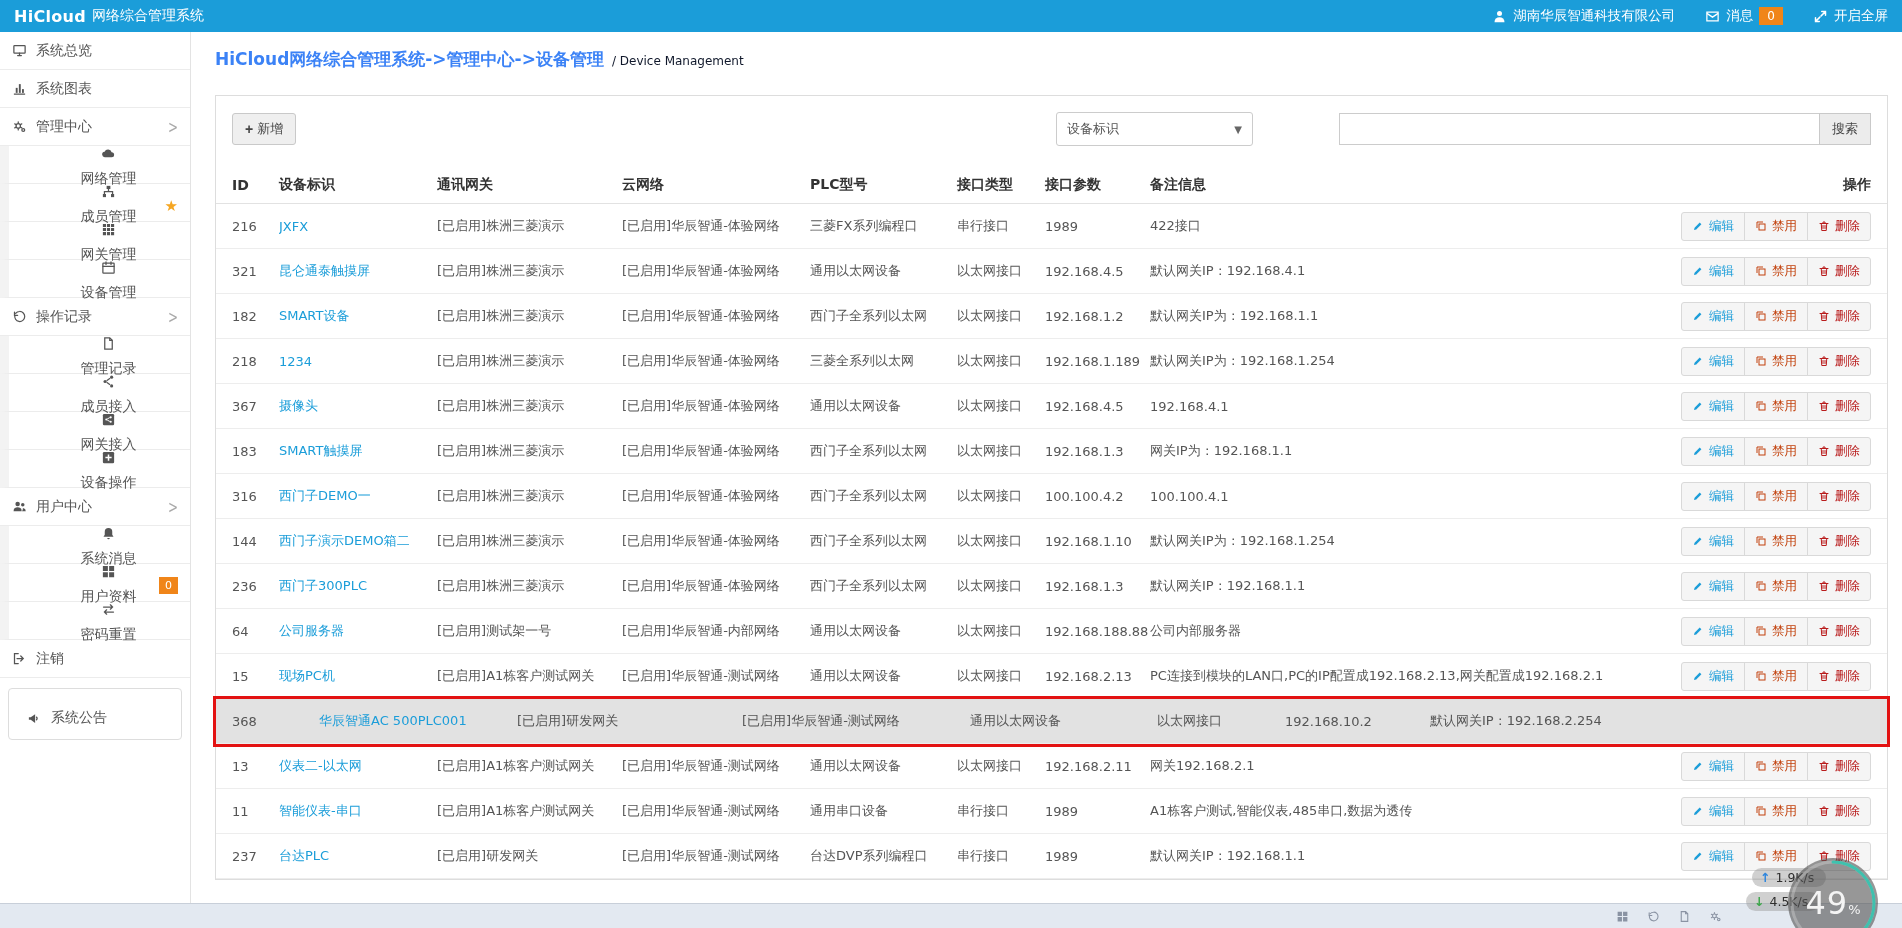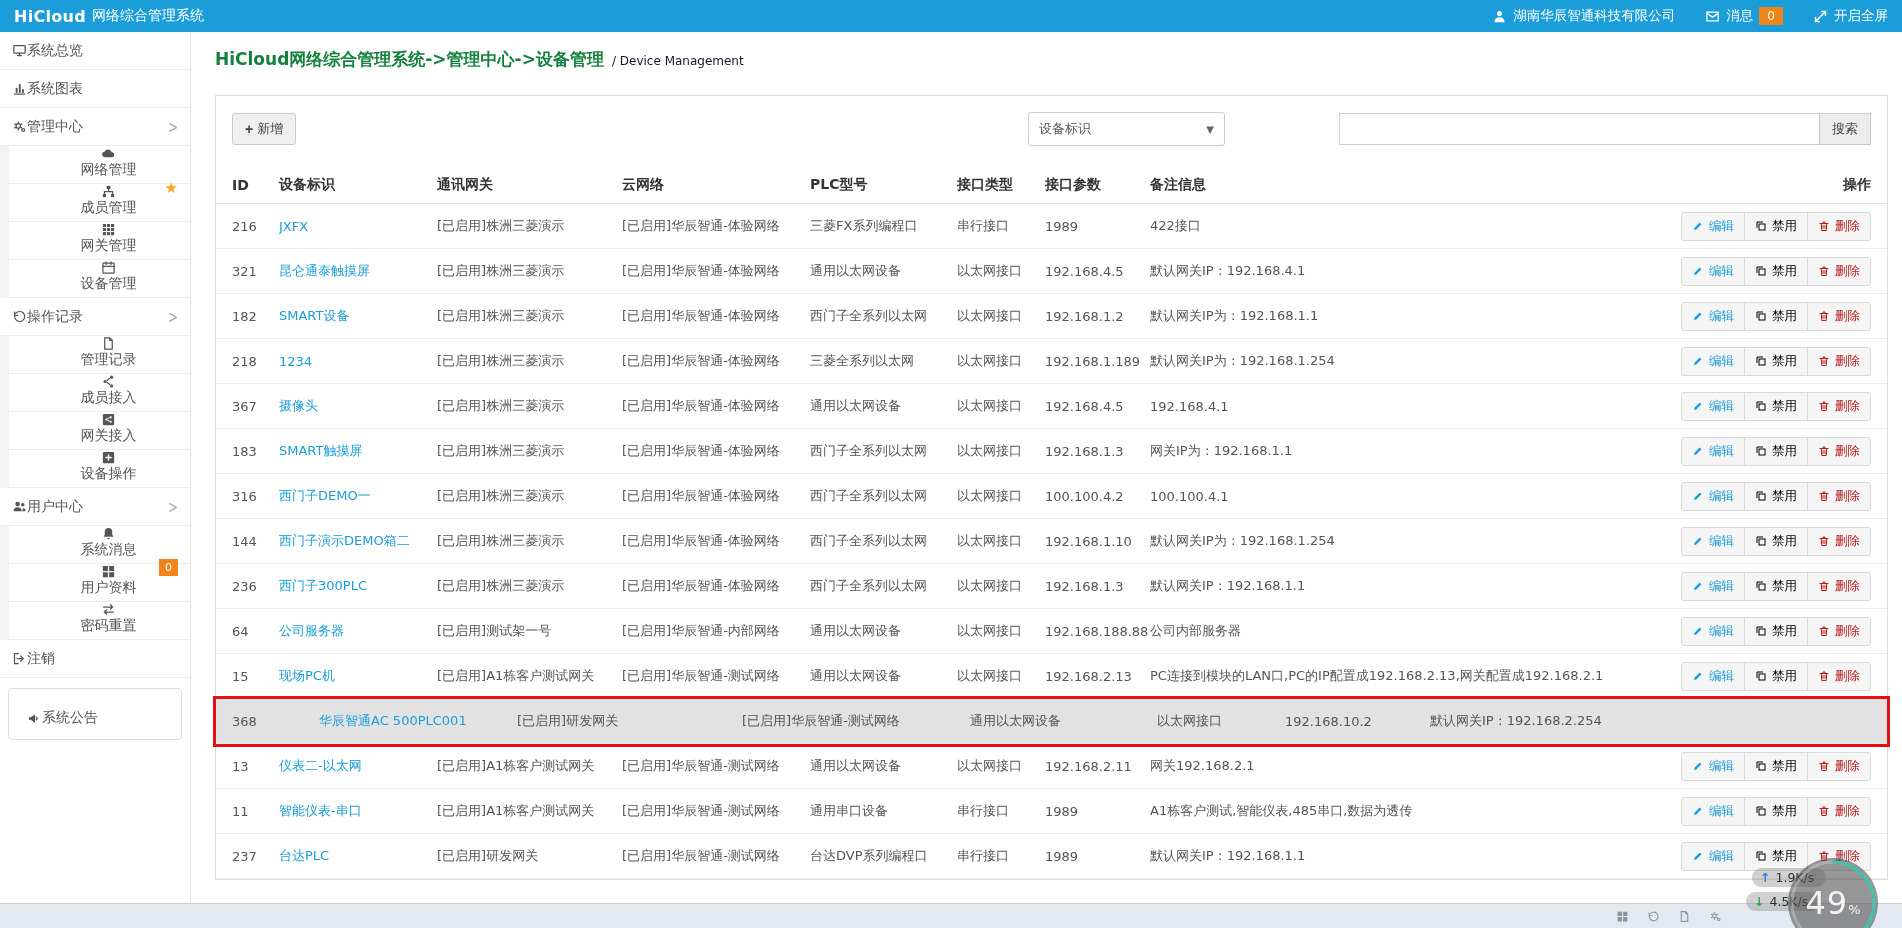--- a/index.html
+++ b/index.html
@@ -13,60 +13,60 @@
   .topbar{position:absolute;top:0;left:0;right:0;height:32px;background:#1b9dd9;color:#fff;
     display:flex;align-items:center;padding:12px 14px;box-sizing:border-box;z-index:5;}
   .brand{font-weight:bold;font-size:16px;letter-spacing:.3px;}
   .brand-rest{font-weight:normal;font-size:14px;margin-left:6px;}
   .top-right{margin-left:auto;display:flex;align-items:center;gap:30px;font-size:13.5px;}
   .top-item{display:flex;align-items:center;gap:6px;cursor:pointer;}
   .top-badge{background:#f08519;color:#fff;font-size:12px;padding:1px 8px;line-height:16px;}
   
   .sidebar{position:absolute;top:32px;left:0;width:190px;bottom:24px;background:#fff;
     border-right:1px solid #e3e3e3;overflow:hidden;z-index:2;}
-  .side-item{height:38px;display:flex;align-items:center;padding:0 12px;
+  .side-item{height:38px;display:flex;align-items:center;gap:9px;padding:0 12px;
     border-bottom:1px solid #ececec;color:#555;cursor:pointer;background:#fff;box-sizing:border-box;}
   .side-item .lbl{white-space:nowrap;}
   .side-item.sub{padding-left:30px;border-left:9px solid #f3f3f3;flex-direction:column;}
   .side-item svg{color:#555;}
   .chev{margin-left:auto;color:#aaa;font-size:12px;transform:scaleY(1.4);}
   .star{margin-left:auto;color:#f5a623;font-size:15px;}
   .side-badge{margin-left:auto;background:#f08519;color:#fff;font-size:11px;padding:1px 6px;line-height:15px;}
   .side-box{margin:10px 8px 0;border:1px solid #ddd;border-radius:4px;padding:14px 6px 6px;}
   .side-box .side-item{border-bottom:none;height:30px;}
   
   .main{position:absolute;top:32px;left:191px;right:0;bottom:24px;background:#fff;overflow:hidden;}
   .breadcrumb{padding:16px 0 10px 24px;display:flex;align-items:baseline;gap:8px;}
-  .bc-path{color:#15803d;font-weight:bold;font-size:17px;}
+  .bc-path{color:#3b82f6;font-weight:bold;font-size:17px;}
   .bc-suffix{color:#0f172a;font-size:12px;}
   .panel{margin:14px 14px 0 24px;border:1px solid #ddd;}
   .panel-toolbar{display:flex;align-items:center;padding:16px 16px 14px;}
   .btn-add{display:flex;align-items:center;gap:4px;background:#efefef;border:1px solid #c9c9c9;
     border-radius:3px;color:#444;font-size:13px;padding:6px 12px;cursor:pointer;}
   .plus-glyph{font-weight:bold;font-size:14px;}
   .filter-select{margin-left:auto;width:175px;border:1px solid #ccc;border-radius:3px;background:#fff;
     display:flex;align-items:center;justify-content:space-between;padding:7px 10px;font-size:13px;color:#555;cursor:pointer;}
   .caret{color:#666;font-size:10px;}
-  .search-wrap{margin-left:114px;display:flex;align-items:flex-end;}
+  .search-wrap{margin-left:86px;display:flex;align-items:flex-end;}
   .search-input{width:480px;height:32px;border:1px solid #ccc;border-right:none;box-sizing:border-box;
     padding:0 8px;font-size:13px;outline:none;}
   .btn-search{height:32px;background:#ececec;border:1px solid #c9c9c9;color:#444;font-size:13px;
     padding:0 12px;cursor:pointer;}
   
   .tbl{margin-top:6px;}
   .trow{display:grid;grid-template-columns:47px 158px 185px 188px 147px 88px 105px 470px 1fr;
     align-items:center;padding:0 16px;box-sizing:border-box;}
   .thead{height:38px;font-weight:bold;color:#333;font-size:14px;border-bottom:1px solid #e2e2e2;}
   .tr{height:45px;border-bottom:1px solid #ededed;font-size:13px;color:#555;}
   .tr .cell{white-space:nowrap;overflow:hidden;text-overflow:clip;padding-right:8px;}
   .dev-link{color:#1b9dd9;cursor:pointer;}
   .tr.highlight{background:#e2e2e2;box-shadow:0 0 0 3px #e31212;position:relative;z-index:1;gap:40px;}
   .ops{display:flex;justify-content:flex-end;}
   .op-btn{display:flex;align-items:center;gap:5px;background:#f5f5f5;border:1px solid #d9d9d9;
-    font-size:12.5px;color:#000000;padding:5px 10px;margin-left:-1px;cursor:pointer;white-space:nowrap;}
+    font-size:12.5px;color:#c2410c;padding:5px 10px;margin-left:-1px;cursor:pointer;white-space:nowrap;}
   .op-btn svg.ic{width:12px;height:12px;}
   .op-btn.edit{color:#1b9dd9;border-radius:3px 0 0 3px;}
   .op-btn.del{color:#b91c1c;border-radius:0 3px 3px 0;}
   .op-btn.red-box{box-shadow:0 0 0 3px #e31212;position:relative;z-index:3;background:#f5f5f5;}
   
   .statusbar{position:absolute;left:0;right:0;bottom:0;height:24px;background:#e3e9f1;
     border-top:1px solid #c8cfd9;z-index:4;display:flex;align-items:center;justify-content:flex-end;
     gap:18px;padding:0 180px 0 0;}
   .statusbar svg{width:13px;height:13px;color:#8a93a3;}
   

